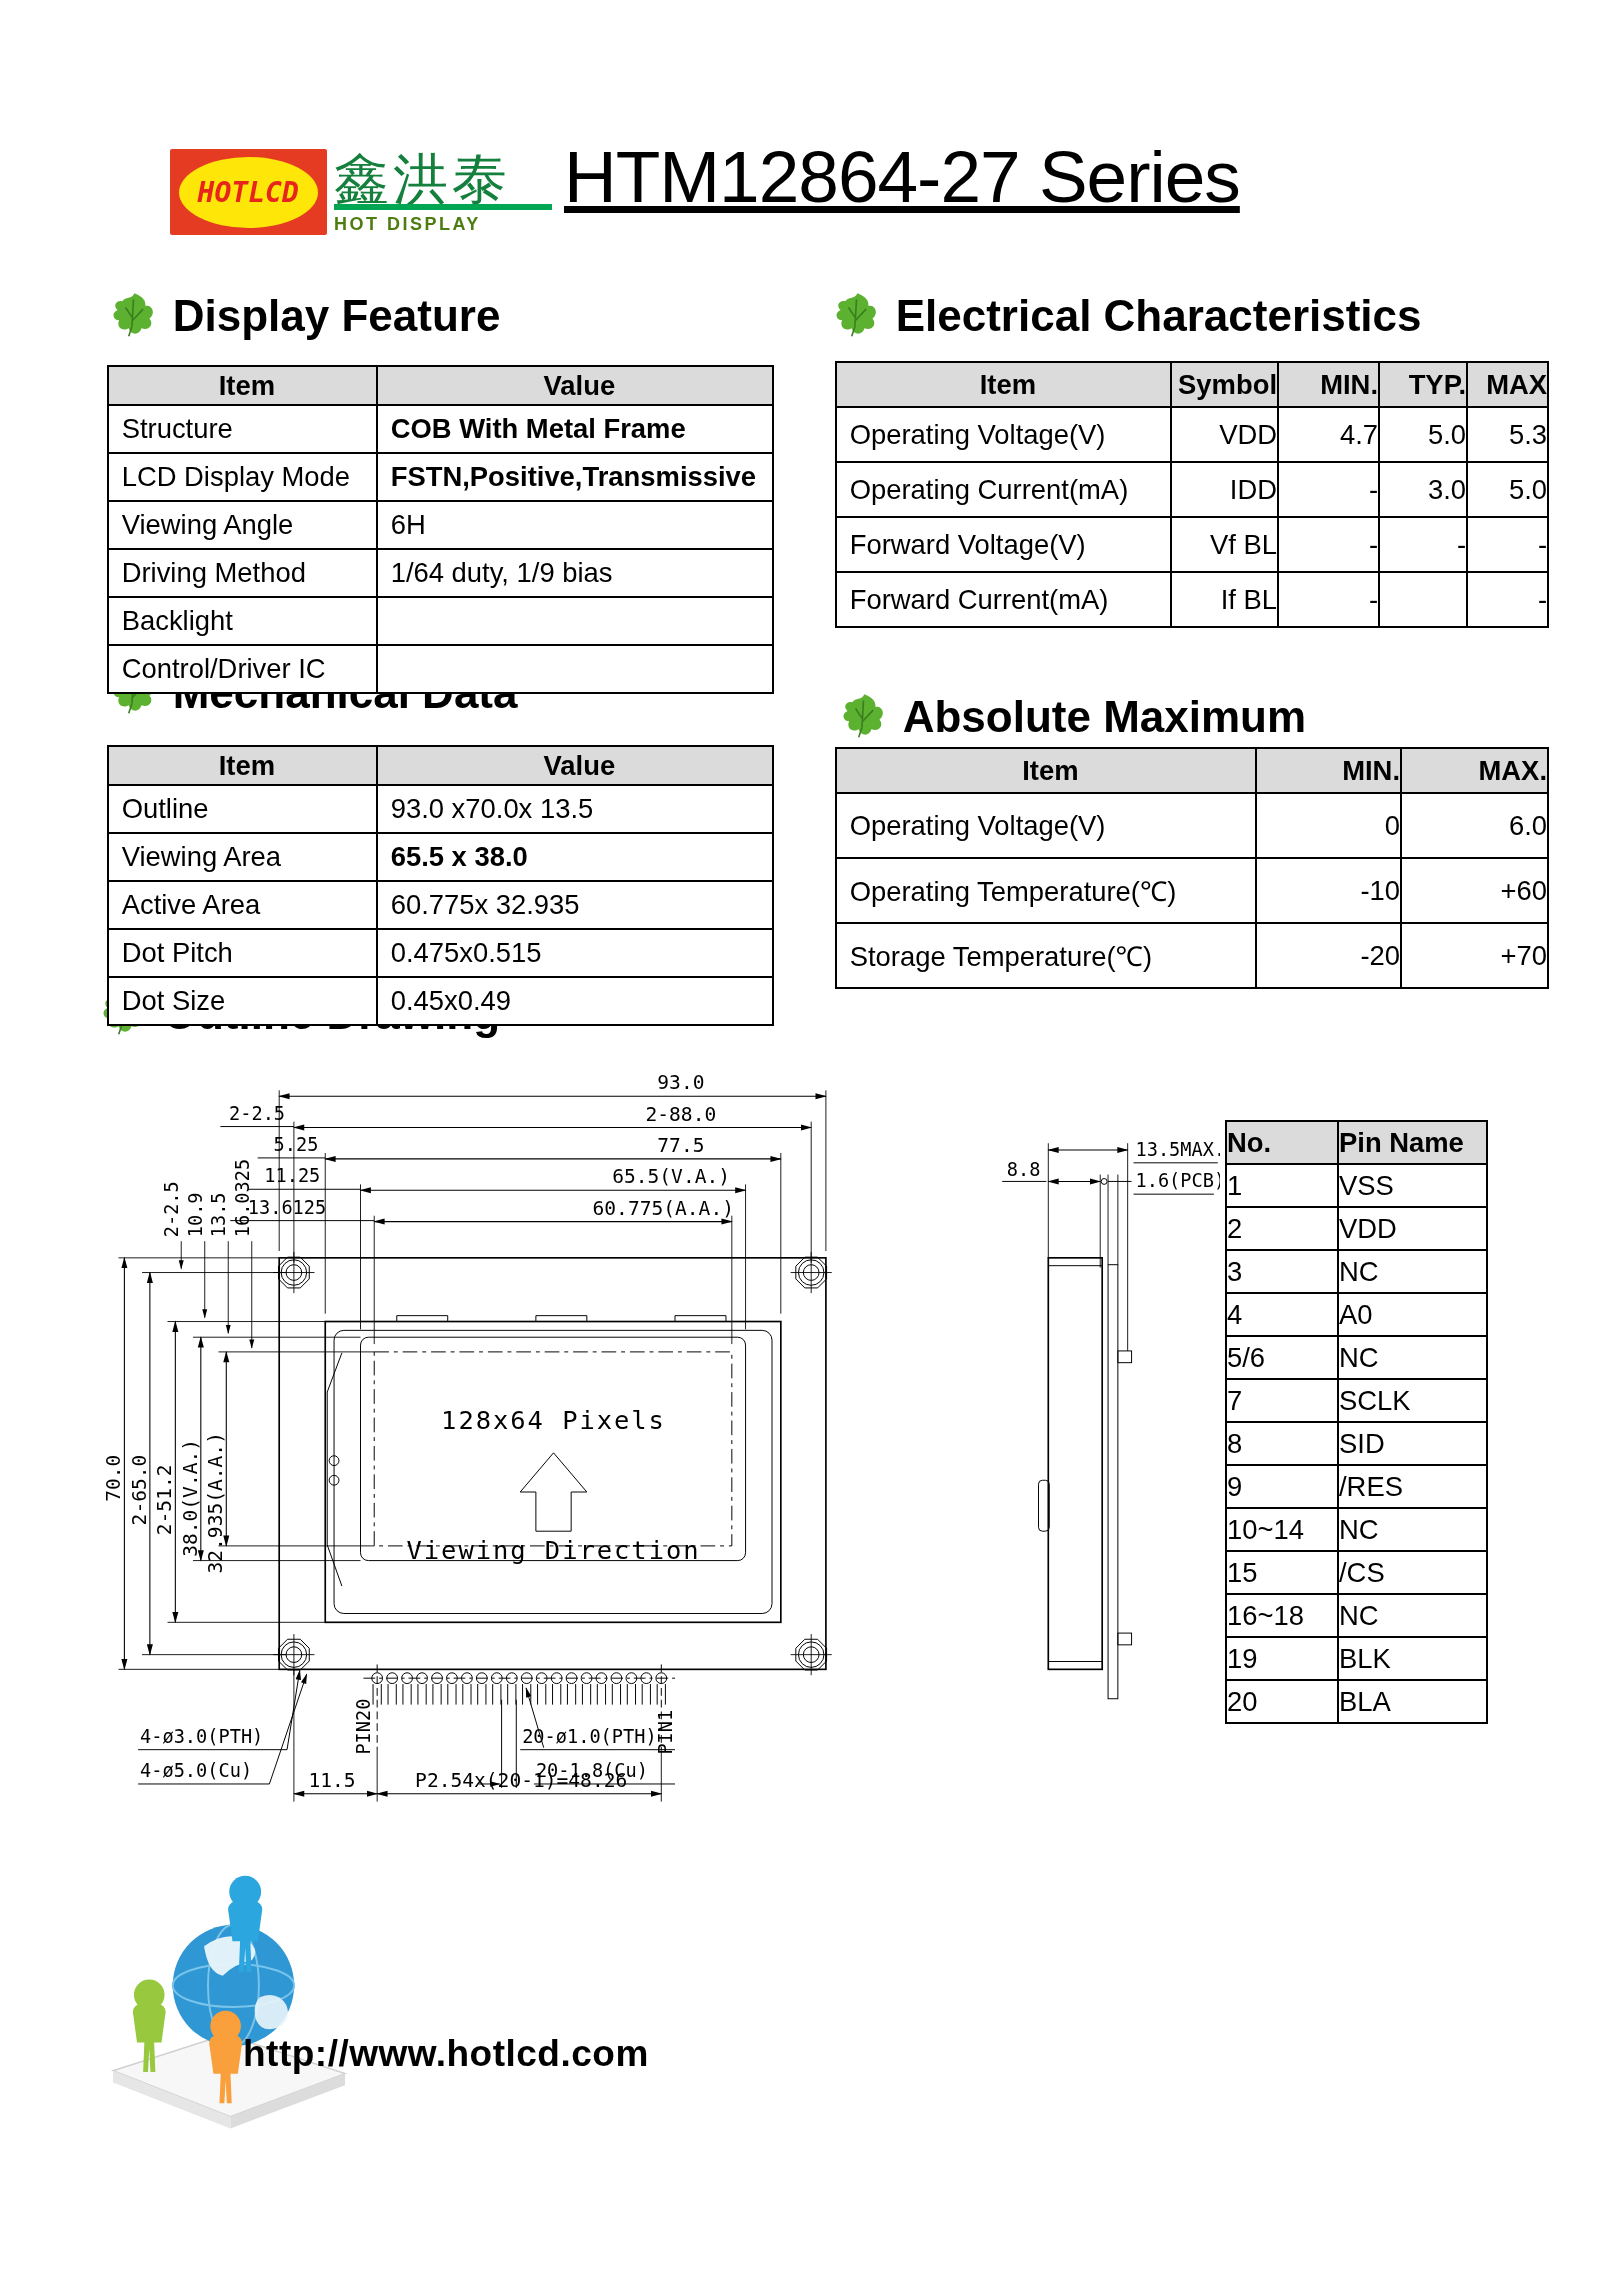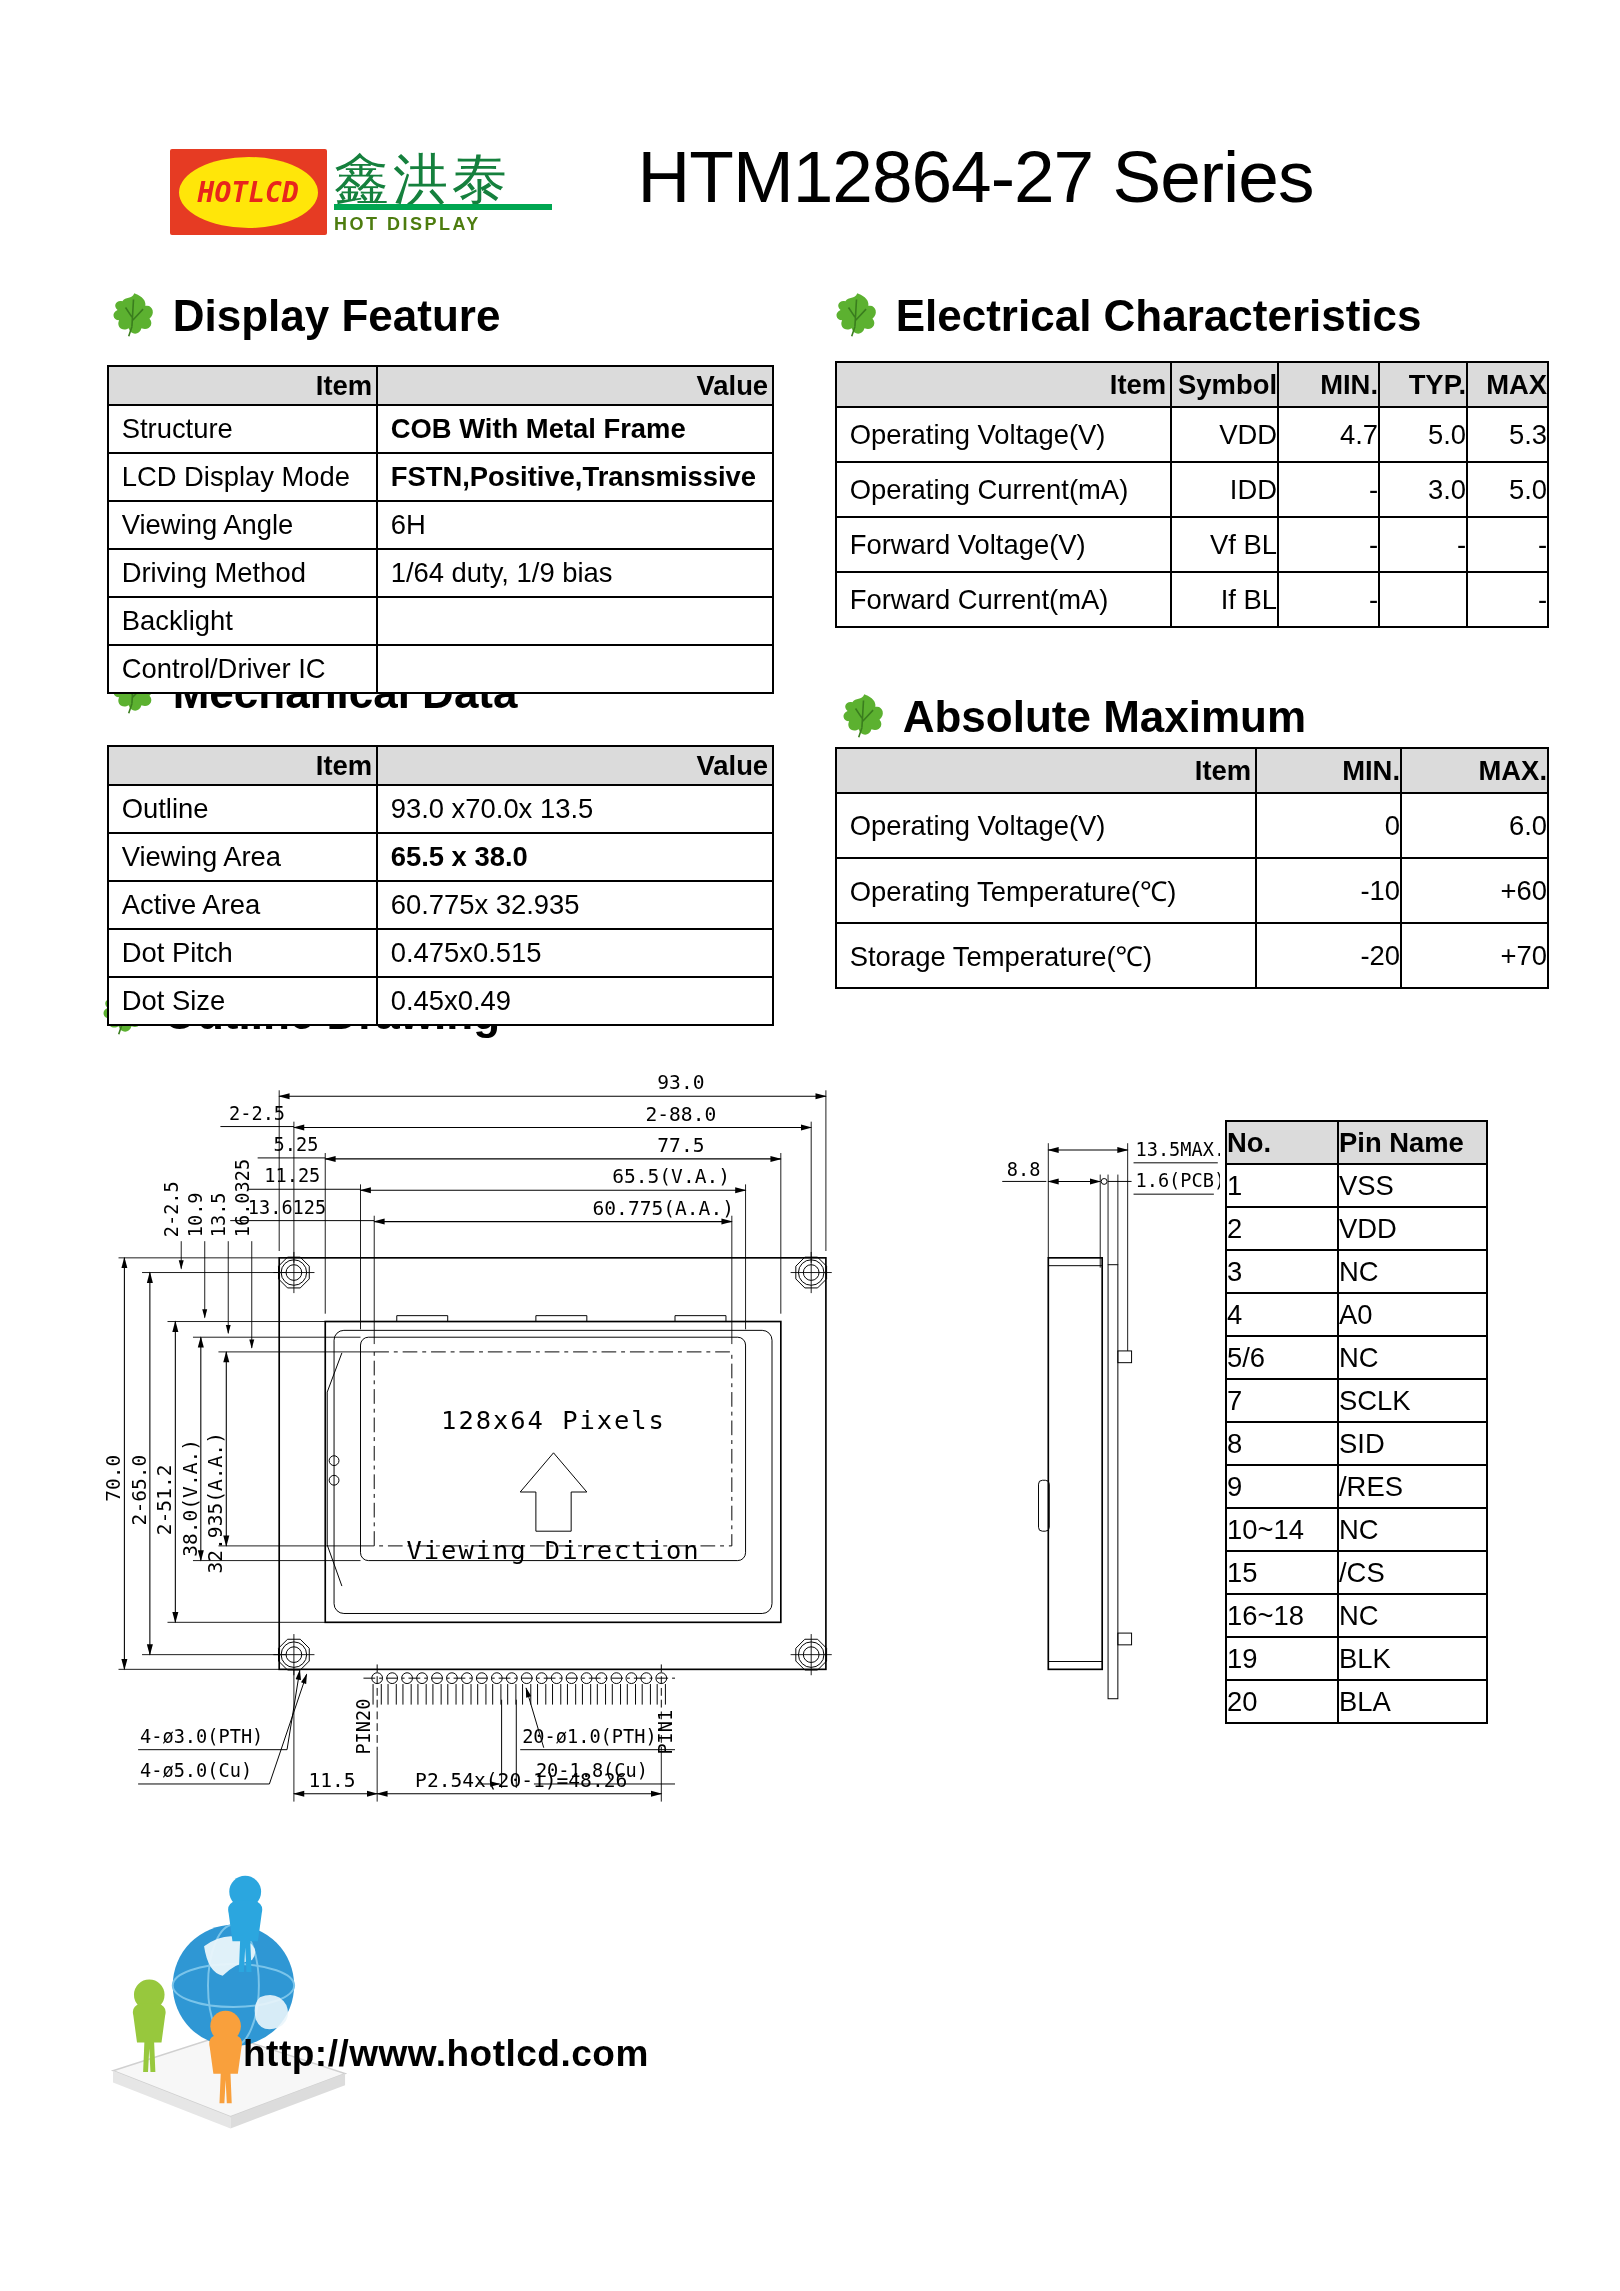--- a/index.html
+++ b/index.html
@@ -11,32 +11,32 @@
   .logo-box{position:absolute;left:167px;top:145px;width:402px;height:98px;}
   .logo-red{position:absolute;left:2.9px;top:3.9px;width:157px;height:86px;background:#e63b23;border-radius:2px;}
   .logo-oval{position:absolute;left:8.8px;top:7.8px;width:139px;height:71px;background:#ffe609;border-radius:50%;
              display:flex;align-items:center;justify-content:center;text-align:center;}
   .logo-oval span{font-family:"DejaVu Sans Mono",monospace;font-weight:bold;font-style:italic;
                   font-size:28px;color:#e8251d;letter-spacing:0px;}
   .logo-cn{position:absolute;left:167px;top:-2px;width:225px;font-size:55px;font-weight:normal;color:#15803d;
            font-family:"DejaVu Sans",sans-serif;letter-spacing:3.9px;}
   .logo-greenbar{position:absolute;left:167px;top:59px;width:218px;height:5.9px;background:#00a651;}
   .logo-tag{position:absolute;left:167px;top:69px;font-size:18px;font-weight:bold;color:#4d7c0f;letter-spacing:2.5px;}
-  .doc-title{position:absolute;left:564px;top:135px;width:823px;text-align:center;
-             font-size:73px;letter-spacing:-1px;color:#000;white-space:nowrap;}
+  .doc-title{position:absolute;left:564px;top:135px;width:823px;text-align:left;
+             font-size:73px;letter-spacing:-1px;color:#000;white-space:nowrap;text-decoration:underline;}
 
   
   .sec{position:absolute;display:flex;align-items:center;gap:13.7px;}
   .sec .txt{font-size:44px;font-weight:bold;white-space:nowrap;}
   .leaf{width:51px;height:51px;flex:0 0 auto;}
 
   
   table.tbl{position:absolute;border-collapse:collapse;table-layout:fixed;background:#fff;}
   .tbl td,.tbl th{border:2px solid #000;font-size:27.4px;padding:0 3.9px 0 12.7px;white-space:nowrap;overflow:hidden;}
-  .tbl th{background:#dbdbdb;font-weight:bold;text-align:right;}
+  .tbl th{background:#dbdbdb;font-weight:bold;text-align:center;}
   .tbl .c{text-align:right;padding:0;}
   .tbl .b{font-weight:bold;}
   .df tr,.md tr{height:48px;}
   .df tr.hr,.md tr.hr{height:39px;}
   .ec tr{height:55px;}
   .ec tr.hr{height:45px;}
   .am tr{height:65px;}
   .am tr.hr{height:45px;}
   .pin tr{height:43px;}
   .pin td,.pin th{text-align:left;padding:0;}

